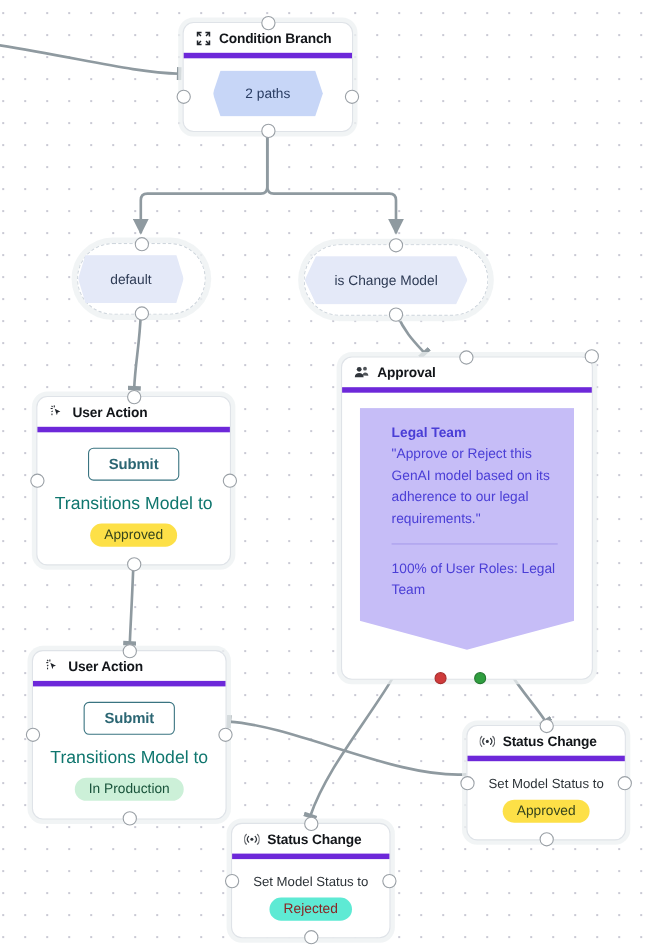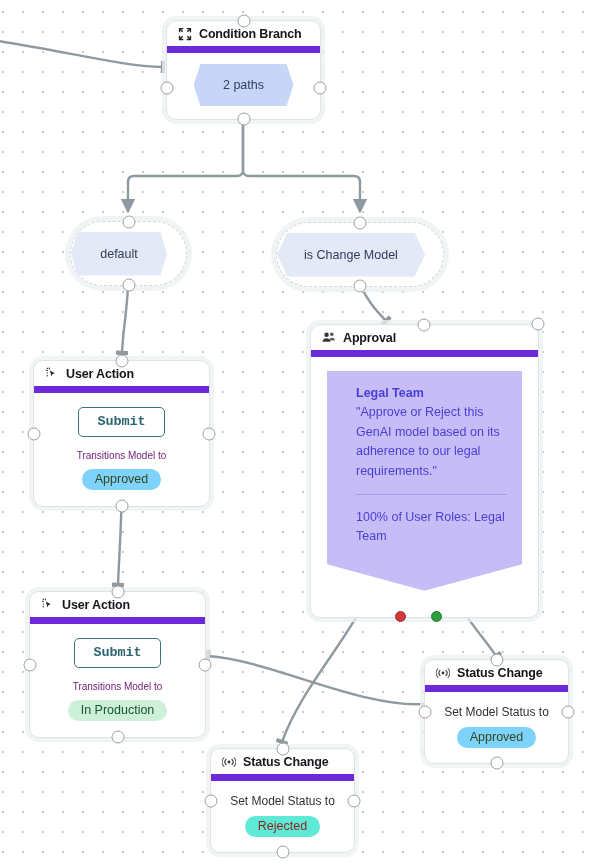--- a/index.html
+++ b/index.html
@@ -22,21 +22,21 @@
   .node {
     position: absolute;
     background: #ffffff;
     border: 1px solid #dfe3e8;
     border-radius: 10px;
     box-shadow: 0 0 0 4px rgba(236,240,241,0.75);
   }
   .node-header {
     display: flex; align-items: center; gap: 7px;
     padding: 8px 11px 8px 11px;
-    border-bottom: 7px solid #6d28d9;
+    border-bottom: 5px solid #6d28d9;
     height: 32px;
   }
   .node-title {
     font-size: 12.5px; font-weight: bold; color: #13161a;
     letter-spacing: -0.15px; white-space: nowrap;
   }
   .node-body {
     display: flex; flex-direction: column; align-items: center;
     justify-content: center;
   }
@@ -72,29 +72,29 @@
   .hex-e { background: #e4e9f8; color: #2e3b55; }
 
   
   #condition-branch .node-body { padding: 11px 14px 13px; }
 
   
   .submit-btn {
     border: 1.6px solid #3a7481; color: #2b6673;
     background: #ffffff; border-radius: 5px;
     font-size: 13.5px; font-weight: bold;
-    padding: 6px 18px 7px; font-family: Liberation Mono, monospace;
+    padding: 6px 18px 7px; font-family: Liberation Sans, sans-serif;
     letter-spacing: -0.1px;
   }
-  .trans-label { font-size: 10px; color: #701a75; margin-top: 13px; }
+  .trans-label { font-size: 16px; color: #0f766e; margin-top: 13px; }
   .badge {
     margin-top: 8px; border-radius: 11px;
     font-size: 12.5px; padding: 3px 13px 4px; white-space: nowrap;
   }
-  .badge-approved     { background: #7dd3fc; color: #35441c; }
+  .badge-approved     { background: #fde047; color: #35441c; }
   .badge-inproduction { background: #ccf0d8; color: #18533a; }
   .badge-rejected     { background: #5eead4; color: #8a2424; }
 
   
   .appr-panel {
     position: relative; background: #c6bdf7; color: #4a3ed6;
     font-size: 12.5px; line-height: 1.55;
     padding: 13px 15px 14px 29px;
     clip-path: polygon(0 0, 100% 0, 100% 88%, 50% 100%, 0 88%);
   }

